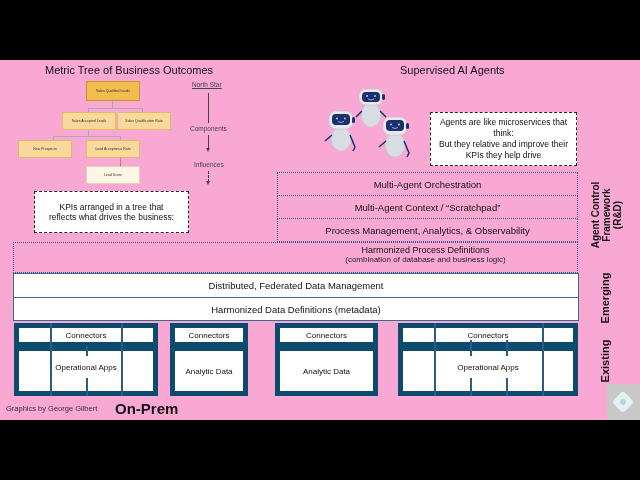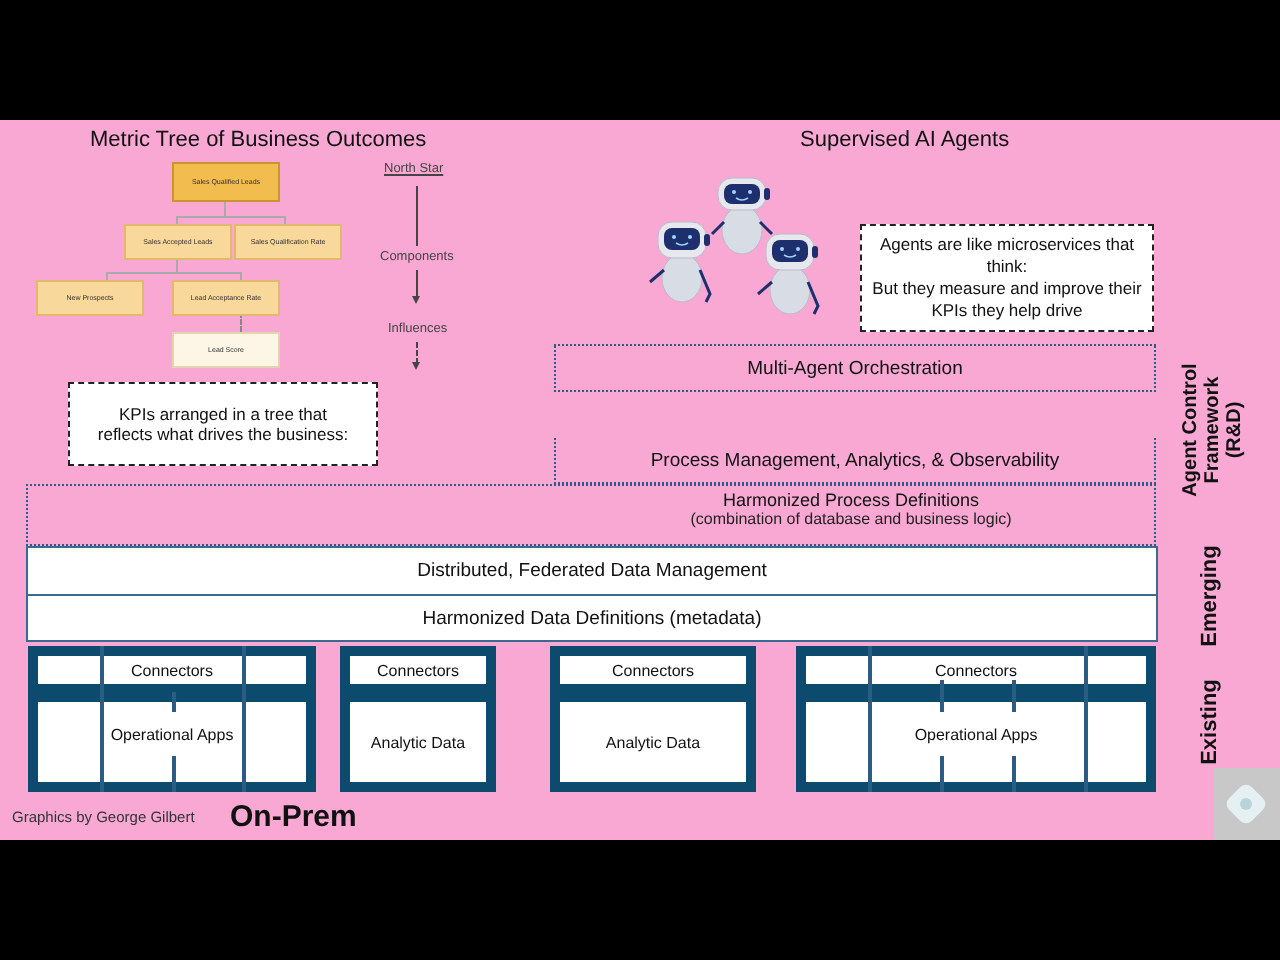--- a/index.html
+++ b/index.html
@@ -107,26 +107,27 @@
       <path d="M14 14.5 Q17 16.5 20 14.5" stroke="#9fd4ff" stroke-width="0.8" fill="none"></path>
       <rect x="28" y="10" width="3" height="6" rx="1.5" fill="#1e2f6e"></rect>
       <path d="M8 28 L1 34" stroke="#1e2f6e" stroke-width="1.5"></path>
         <path d="M26 28 L31 40 L29 44" stroke="#1e2f6e" stroke-width="1.5" fill="none"></path>
     </g>
   </svg>
 
   <div class="note" style="left:430px; top:32px; width:145px; height:52px; font-size:8.5px; line-height:11px;margin-top:20px;">
     <div>
       <div>Agents are like microservices that think:</div>
-      <div>But they measure and improve their</div>
+      <div>But they relative and improve their</div>
       <div>KPIs they help drive</div>
     </div>
   </div>
 
   <div class="dbox" style="left:277px; top:112px; width:301px; height:24px;">Multi-Agent Orchestration</div>
+  <div class="dbox" style="left:277px; top:136px; width:301px; height:23px; border-top:none;">Multi-Agent Context / “Scratchpad”</div>
   <div class="dbox" style="left:277px; top:159px; width:301px; height:23px; border-top:none;">Process Management, Analytics, &amp; Observability</div>
 
   <div class="dbox" style="left:13px; top:182px; width:565px; height:31px; flex-direction:column; justify-content:flex-start; padding-top:2px;">
     <div style="margin-left:260px; font-size:9px;">Harmonized Process Definitions</div>
     <div style="margin-left:260px; font-size:8px; color:#222;">(combination of database and business logic)</div>
   </div>
 
   <div class="sbox" style="left:13px; top:213px; width:566px; height:25px;">Distributed, Federated Data Management</div>
   <div class="sbox" style="left:13px; top:238px; width:566px; height:23px; border-top:none;">Harmonized Data Definitions (metadata)</div>
 

